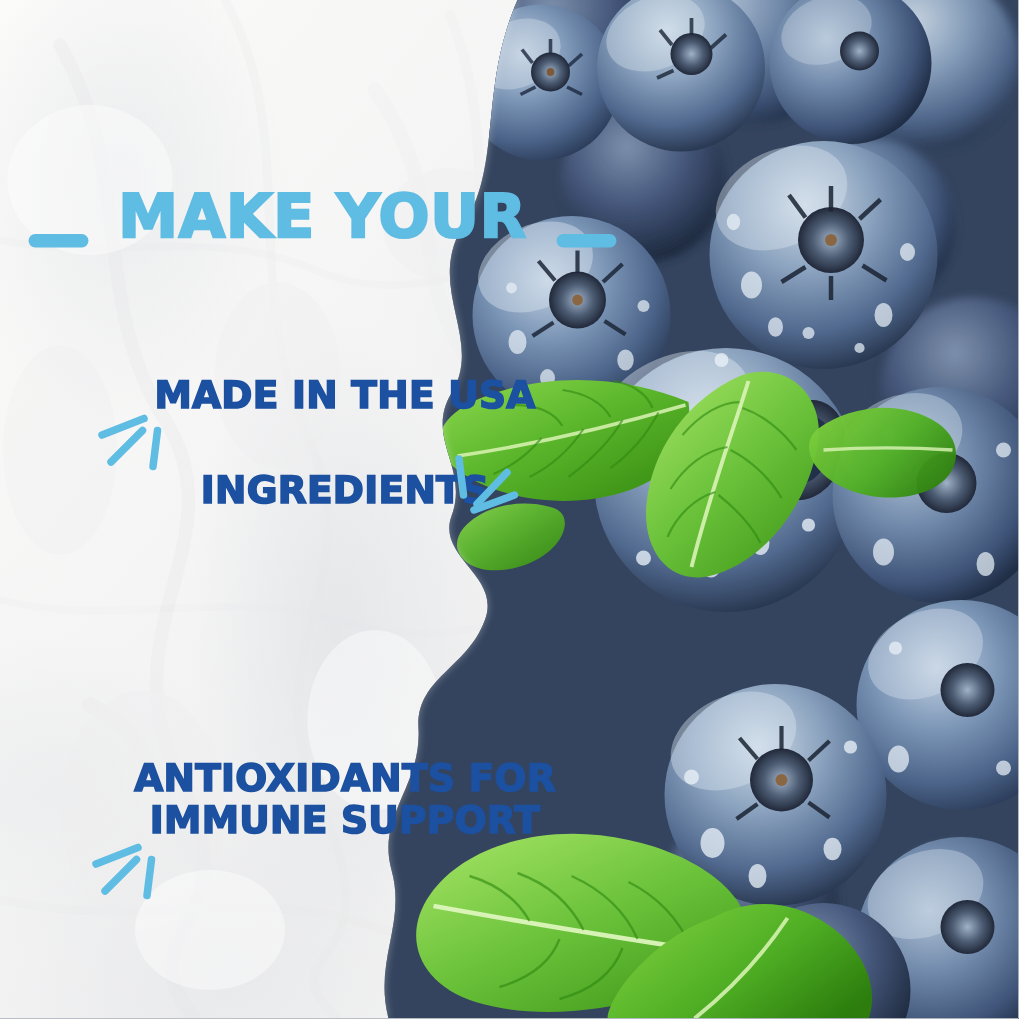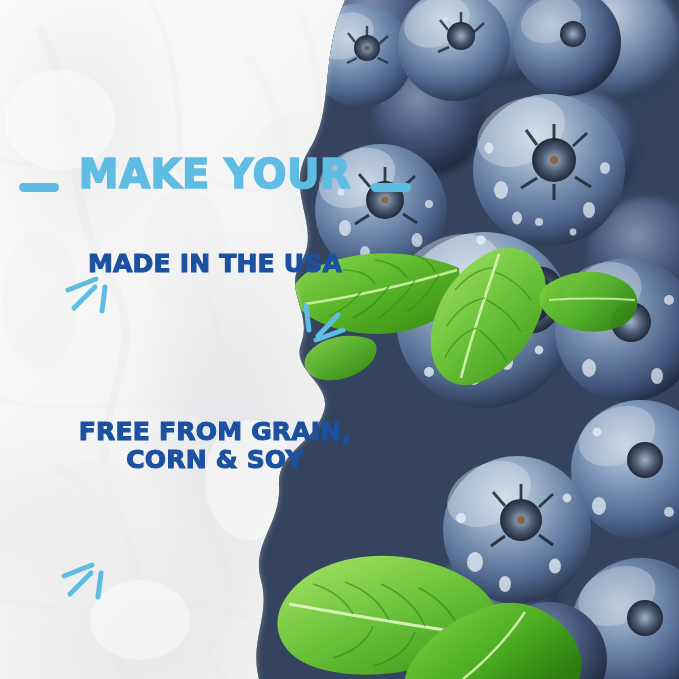--- a/index.html
+++ b/index.html
@@ -49,24 +49,23 @@
     inset: 0;
   }
 
   
   .headline-row {
     position: absolute;
     left: 0;
     top: 126px;
     width: 430px;
     display: flex;
-    align-items: flex-start;
+    align-items: flex-end;
     justify-content: center;
     gap: 20px;
-    margin-top: 29px;
   }
   .dash {
     flex: none;
     width: 40px;
     height: 9px;
     border-radius: 5px;
     background: #5fbce3;
     margin-top: 28px;
   }
   .headline {
@@ -80,21 +79,21 @@
     text-transform: uppercase;
     -webkit-text-stroke: 1.6px #5fbce3;
     paint-order: stroke fill;
     white-space: nowrap;
   }
   .headline .l2 { display: block; }
 
   
   .claim {
     position: absolute;
-    left: 0;
+    left: 15px;
     width: 430px;
     text-align: center;
     color: #1c50a0;
     font-family: "DejaVu Sans", sans-serif;
     font-weight: 700;
     font-size: 25px;
     line-height: 1.1;
     letter-spacing: 0.2px;
     text-transform: uppercase;
     -webkit-text-stroke: 1.1px #1c50a0;
@@ -481,27 +480,28 @@
       <span class="l1">MAKE YOUR</span>
     </div>
     <span class="dash"></span>
   </div>
 
   <div class="claim" id="claim-usa">
     <span class="ln">MADE IN THE USA</span>
   </div>
 
   <div class="claim" id="claim-ingredients">
+    <span class="ln">INGREDIENTS</span>
   </div>
 
-  <div class="claim" id="claim-free">
-    <span class="ln">FREE FROM GRAIN,</span>
-    <span class="ln">CORN &amp; SOY</span>
+
+  <div class="claim" id="claim-antiox">
+    <span class="ln">ANTIOXIDANTS FOR</span>
+    <span class="ln">IMMUNE SUPPORT</span>
   </div>
-
 
   <svg class="sparkle" id="sparkle-usa" width="52" height="46" viewBox="0 0 52 46">
     <g stroke="#5fbce3" stroke-width="5" stroke-linecap="round" fill="none">
       <path d="M6 16 L34 5"></path>
       <path d="M12 34 L33 13"></path>
       <path d="M43 13 L40 37"></path>
     </g>
   </svg>
 
   <svg class="sparkle" id="sparkle-real" width="52" height="46" viewBox="0 0 52 46">

